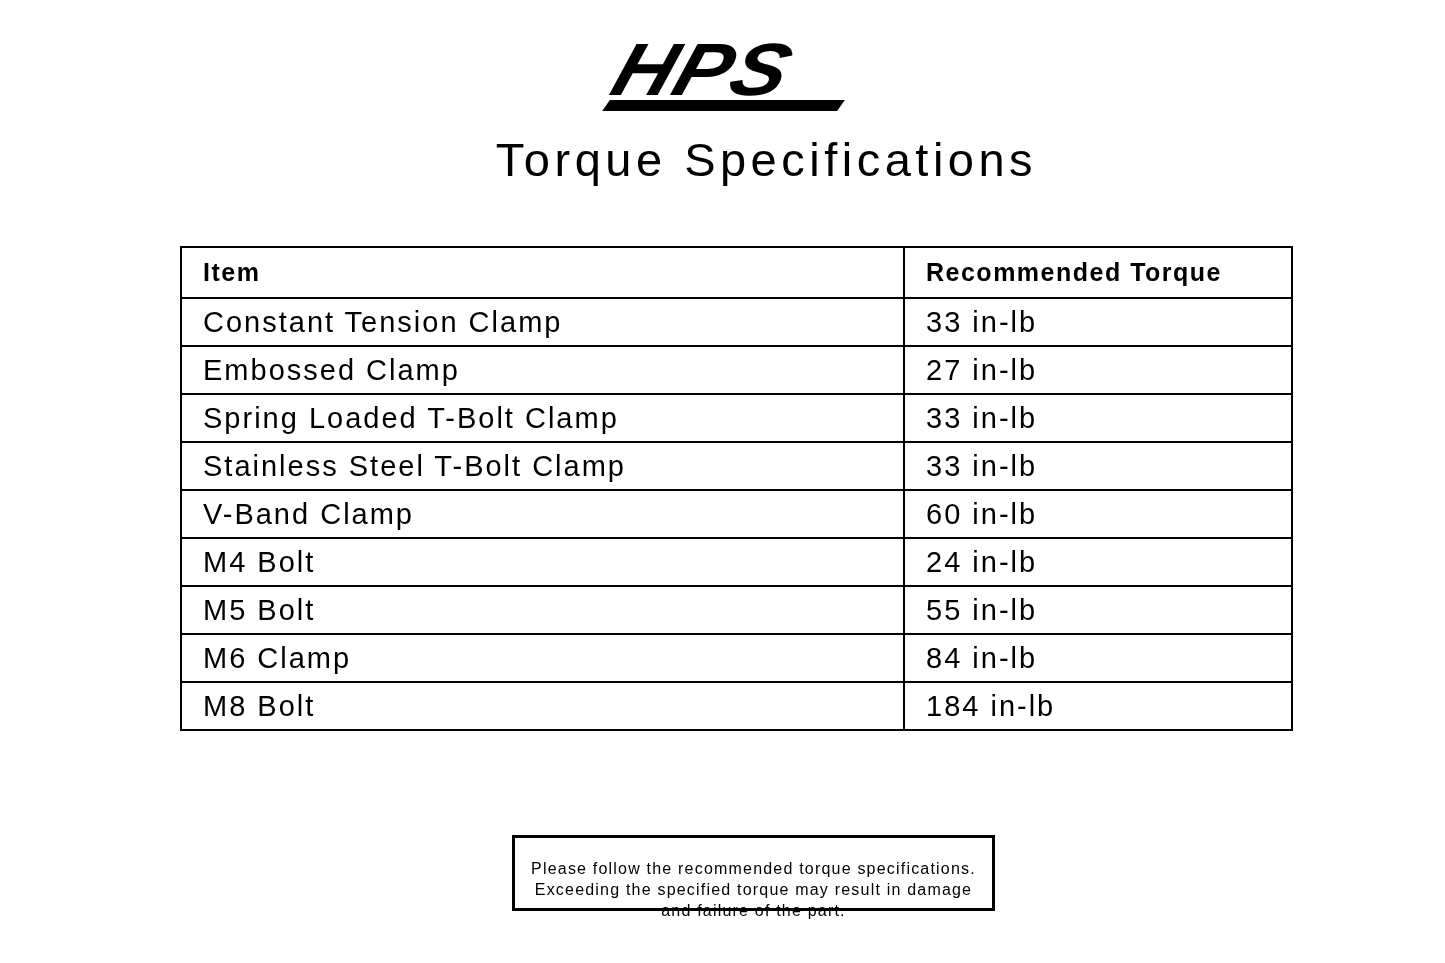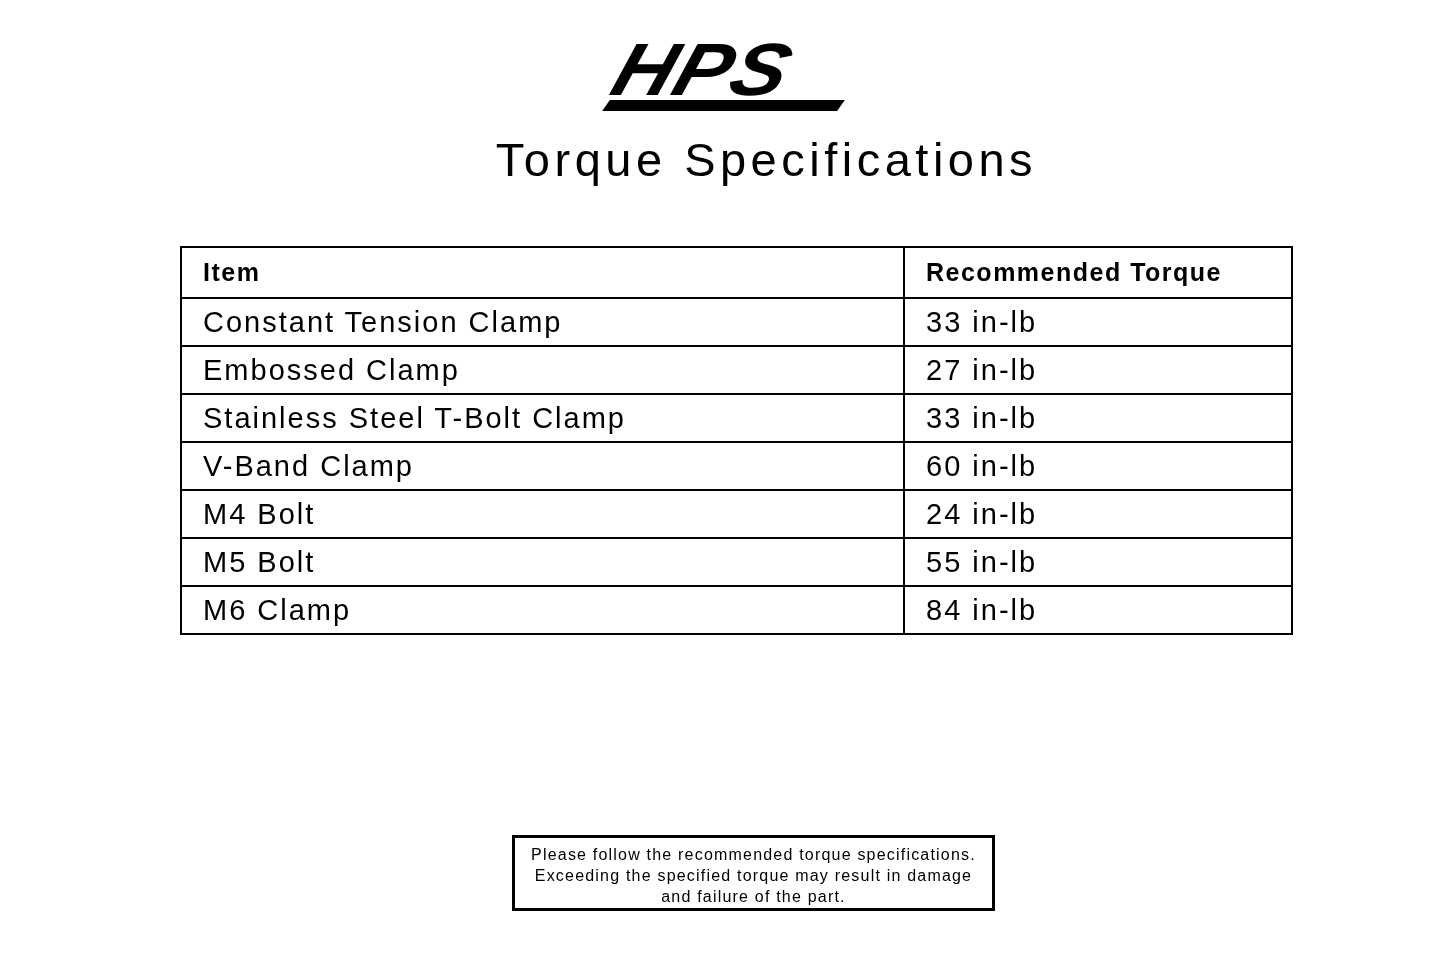--- a/index.html
+++ b/index.html
@@ -94,21 +94,21 @@
     left: 512px;
     top: 835px;
     width: 483px;
     height: 76px;
     box-sizing: border-box;
     border: 3px solid #000000;
     text-align: center;
     font-size: 16px;
     line-height: 21px;
     letter-spacing: 1.2px;
-    padding-top: 6px;
+    padding-top: 20px;
   }
 </style>
 </head>
 <body>
 
 <div class="page">
 
   <div class="logo">
     <div class="logo-text">HPS</div>
     <div class="logo-bar"></div>
@@ -130,39 +130,47 @@
     <tbody id="spec-rows">
         <tr>
           <td>Constant Tension Clamp</td>
           <td>33 in-lb</td>
         </tr>
         <tr>
           <td>Embossed Clamp</td>
           <td>27 in-lb</td>
         </tr>
         <tr>
+          <td>Spring Loaded T-Bolt Clamp</td>
+          <td>33 in-lb</td>
+        </tr>
+        <tr>
           <td>Stainless Steel T-Bolt Clamp</td>
           <td>33 in-lb</td>
         </tr>
         <tr>
           <td>V-Band Clamp</td>
           <td>60 in-lb</td>
         </tr>
         <tr>
           <td>M4 Bolt</td>
           <td>24 in-lb</td>
         </tr>
         <tr>
           <td>M5 Bolt</td>
           <td>55 in-lb</td>
         </tr>
         <tr>
           <td>M6 Clamp</td>
           <td>84 in-lb</td>
         </tr>
+        <tr>
+          <td>M8 Bolt</td>
+          <td>184 in-lb</td>
+        </tr>
       </tbody>
   </table>
 
   <div class="note" id="note-box">
       <div>Please follow the recommended torque specifications.</div>
       <div>Exceeding the specified torque may result in damage</div>
       <div>and failure of the part.</div>
     </div>
 
 </div>

